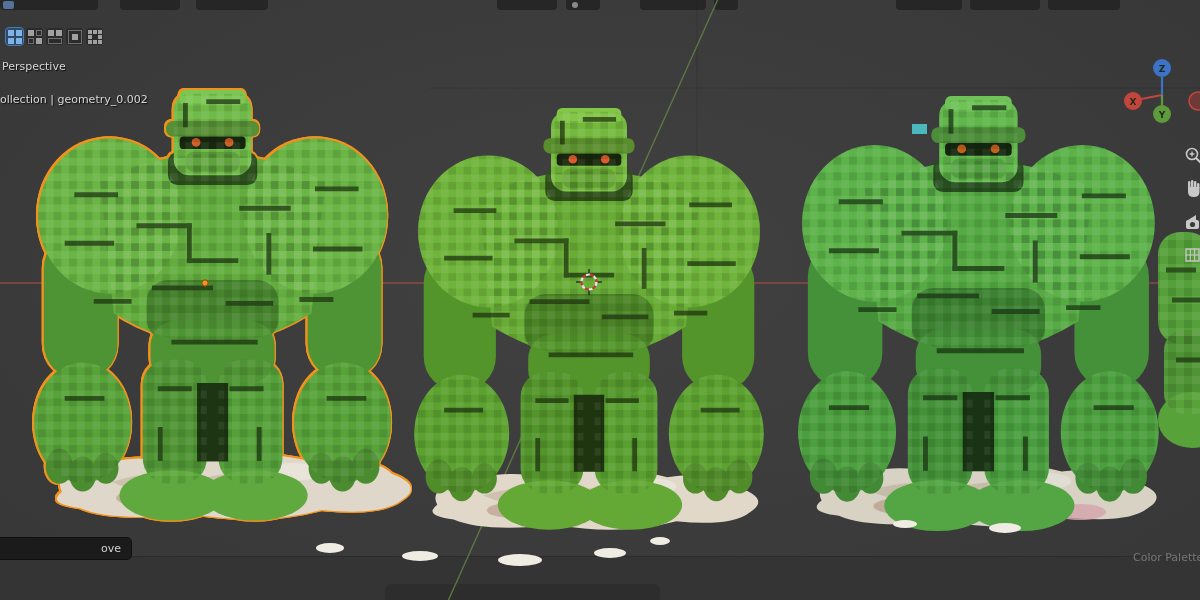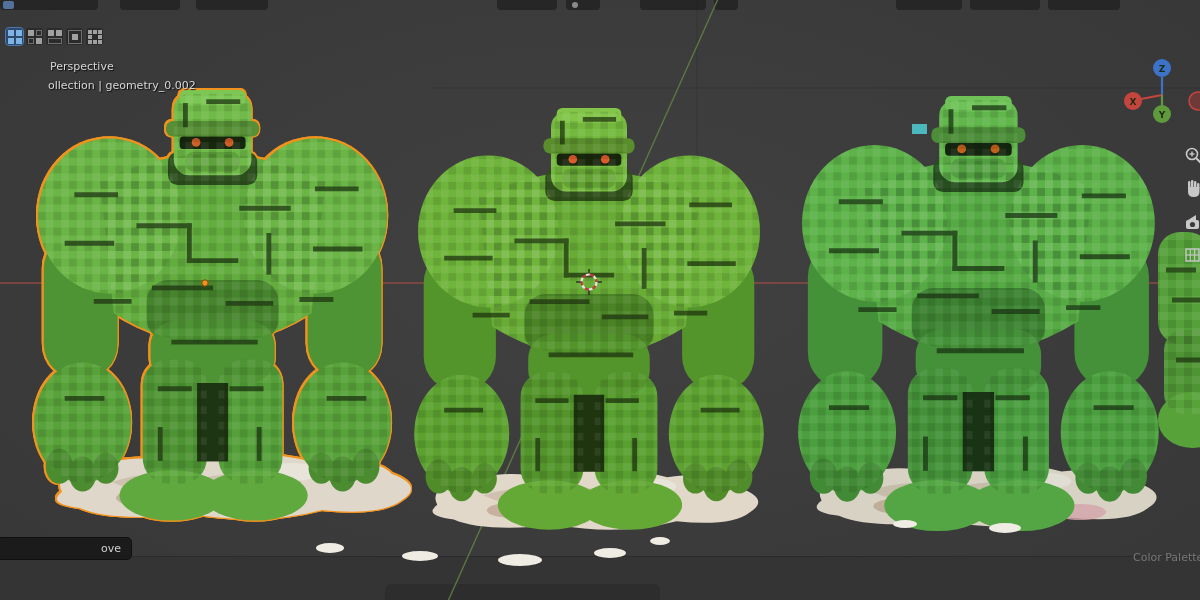--- a/index.html
+++ b/index.html
@@ -11,21 +11,21 @@
   }
   
   .hdr-widget{position:absolute;top:0;height:10px;background:#262626;border-radius:0 0 4px 4px;}
   .hdr-mini-icon{position:absolute;top:1px;left:3px;width:11px;height:8px;background:#53719b;border-radius:2px;}
   .hdr-dot{position:absolute;top:2px;width:6px;height:6px;border-radius:50%;background:#8a8a8a;}
   
   .mode-row{position:absolute;left:6px;top:28px;display:flex;gap:3px;z-index:5;}
   .mode-btn{width:17px;height:17px;border-radius:3px;background:#2b2b2b;display:flex;align-items:center;justify-content:center;}
   .mode-btn.sel{background:#2d4a69;outline:1px solid #4a7ab5;}
   
-  .vp-label{position:absolute;color:#d6d6d6;font-size:11px;text-shadow:1px 1px 1px rgba(0,0,0,.8);z-index:5;white-space:nowrap;margin-left:48px;}
+  .vp-label{position:absolute;color:#d6d6d6;font-size:11px;text-shadow:1px 1px 1px rgba(0,0,0,.8);z-index:5;white-space:nowrap;}
   
   .side-tools{position:absolute;left:1184px;top:146px;display:flex;flex-direction:column;gap:11px;z-index:5;}
   .side-tools svg{display:block;}
   
   .bottom-strip{position:absolute;left:0;top:556px;width:1200px;height:44px;background:#343434;border-top:1px solid #2b2b2b;z-index:1;}
   .bottom-blob{position:absolute;left:385px;top:584px;width:275px;height:16px;background:#2d2d2d;border-radius:6px 6px 0 0;z-index:1;}
   .palette-label{position:absolute;left:1133px;top:551px;color:#9a9a9a;opacity:.65;font-size:11px;z-index:2;white-space:nowrap;}
   
   .tooltip{position:absolute;left:-42px;top:537px;width:174px;height:23px;background:#1b1b1b;border:1px solid #101010;border-radius:5px;z-index:6;
     display:flex;align-items:center;justify-content:flex-end;padding-right:10px;box-sizing:border-box;color:#cfcfcf;font-size:11px;}
@@ -257,21 +257,21 @@
           <rect x="11" y="6" width="4" height="4"></rect>
           <rect x="1" y="11" width="4" height="4"></rect>
           <rect x="6" y="11" width="4" height="4"></rect>
           <rect x="11" y="11" width="4" height="4"></rect>
         </g>
       </svg>
   </div>
 </div>
 
 <div class="vp-label" style="left:2px;top:60px;">Perspective</div>
-<div class="vp-label" style="left:0px;top:79px;">ollection | geometry_0.002</div>
+<div class="vp-label" style="left:0px;top:93px;">ollection | geometry_0.002</div>
 
 <svg class="gizmo" width="92" height="80" viewBox="0 0 92 80">
   <line x1="44" y1="43" x2="44" y2="20" stroke="#3d72c9" stroke-width="2.2"></line>
   <line x1="44" y1="43" x2="18" y2="48" stroke="#c4453d" stroke-width="2.2"></line>
   <line x1="44" y1="43" x2="44" y2="60" stroke="#5f9b3c" stroke-width="2.2"></line>
   <circle cx="44" cy="16" r="9" fill="#3d72c9"></circle>
   <text x="44" y="19.5" text-anchor="middle">Z</text>
   <circle cx="15" cy="49" r="9" fill="#c4453d"></circle>
   <text x="15" y="52.5" text-anchor="middle">X</text>
   <circle cx="44" cy="62" r="9" fill="#5f9b3c"></circle>

